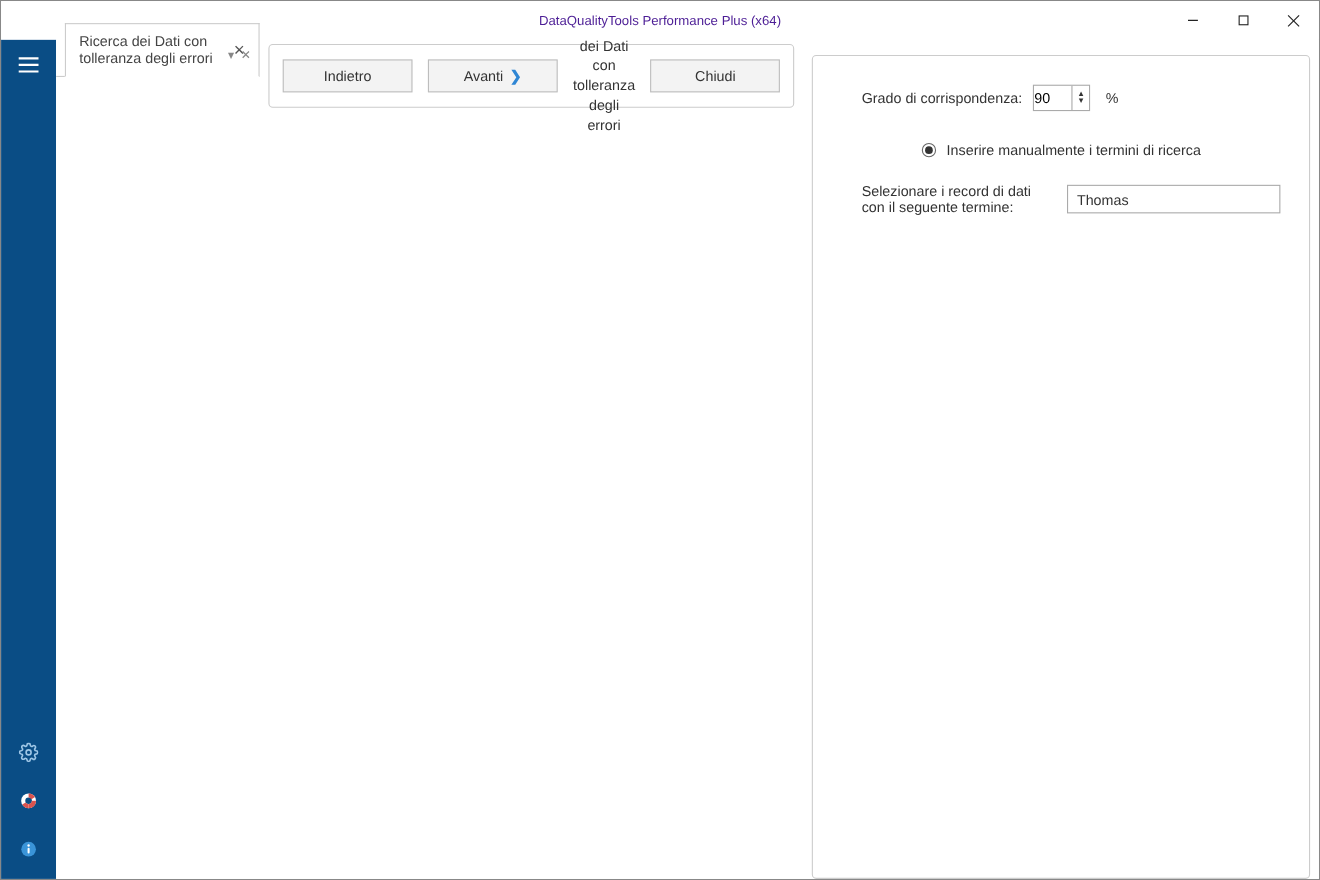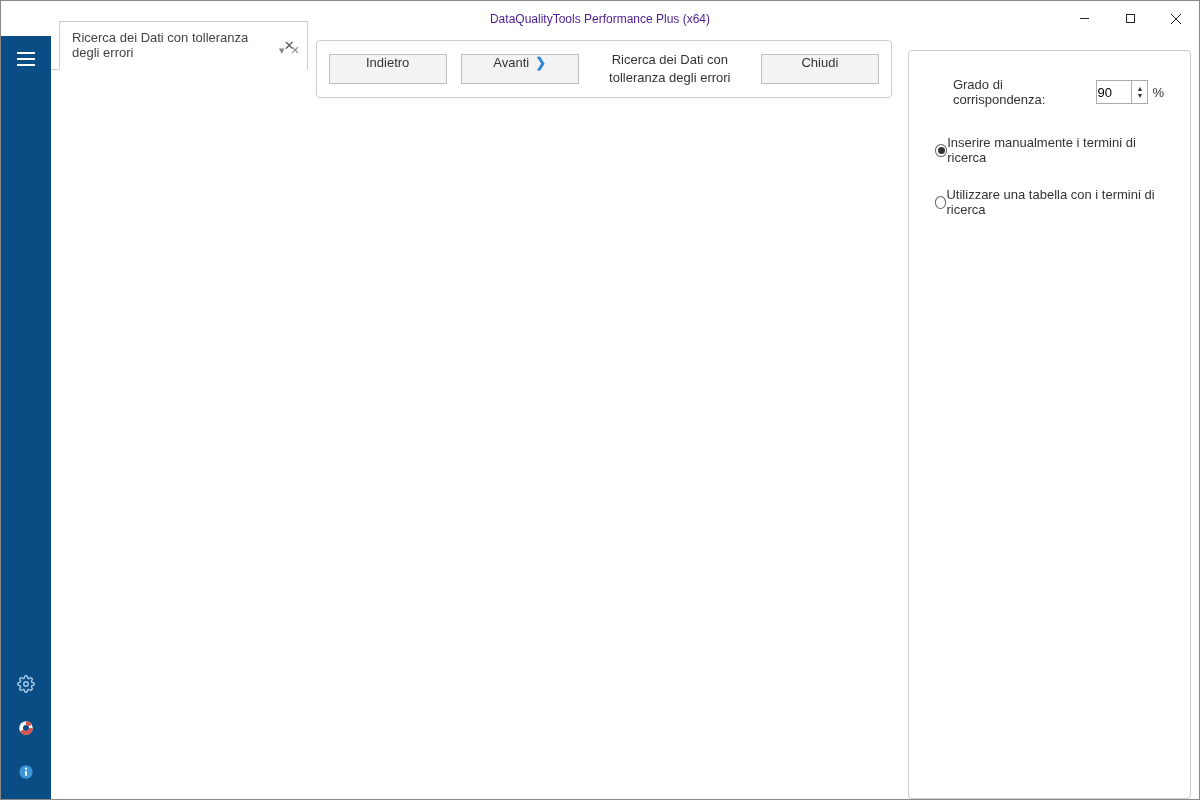--- a/index.html
+++ b/index.html
@@ -126,21 +126,21 @@
     padding: 0 12px;
     gap: 14px;
     background: #fff;
   }
   .btn {
     min-width: 118px;
     height: 30px;
     border: 1px solid #bdbdbd;
     background: #f3f3f3;
     display: flex;
-    align-items: flex-start;
+    align-items: center;
     justify-content: center;
     font-size: 13px;
     color: #333;
     gap: 6px;
   }
   .btn .chev {
     color: #2f86d4;
     font-weight: bold;
   }
   .header-center {
@@ -156,20 +156,21 @@
     margin: 14px 8px 0 8px;
     border: 1px solid #ccc;
     border-radius: 4px;
     padding: 26px 26px 30px 26px;
     font-size: 13px;
     color: #333;
   }
   .row {
     display: flex;
     align-items: center;
+    gap: 10px;
     margin-bottom: 22px;
   }
   .row.indent { padding-left: 18px; }
   .spinner {
     position: relative;
     width: 52px;
     height: 24px;
     border: 1px solid #aaa;
     display: flex;
     align-items: center;
@@ -326,20 +327,20 @@
           </div>
         </div>
         <span class="percent">%</span>
       </div>
 
       <div class="row" style="margin-top:28px;justify-content:center;">
         <span class="radio checked"></span>
         <span>Inserire manualmente i termini di ricerca</span>
       </div>
 
-
-      <div class="row" style="margin-bottom:0;">
-        <span class="radio"></span>
-        <span>Utilizzare una tabella con i termini di ricerca</span>
-      </div>
+      <div class="row indent" style="margin-bottom:28px;">
+        <span>Selezionare i record di dati con il seguente termine:</span>
+        <input class="text-input" type="text" value="Thomas" style="">
+      </div>
+
     </div>
   </div>
 </div>
 
 </body></html>

